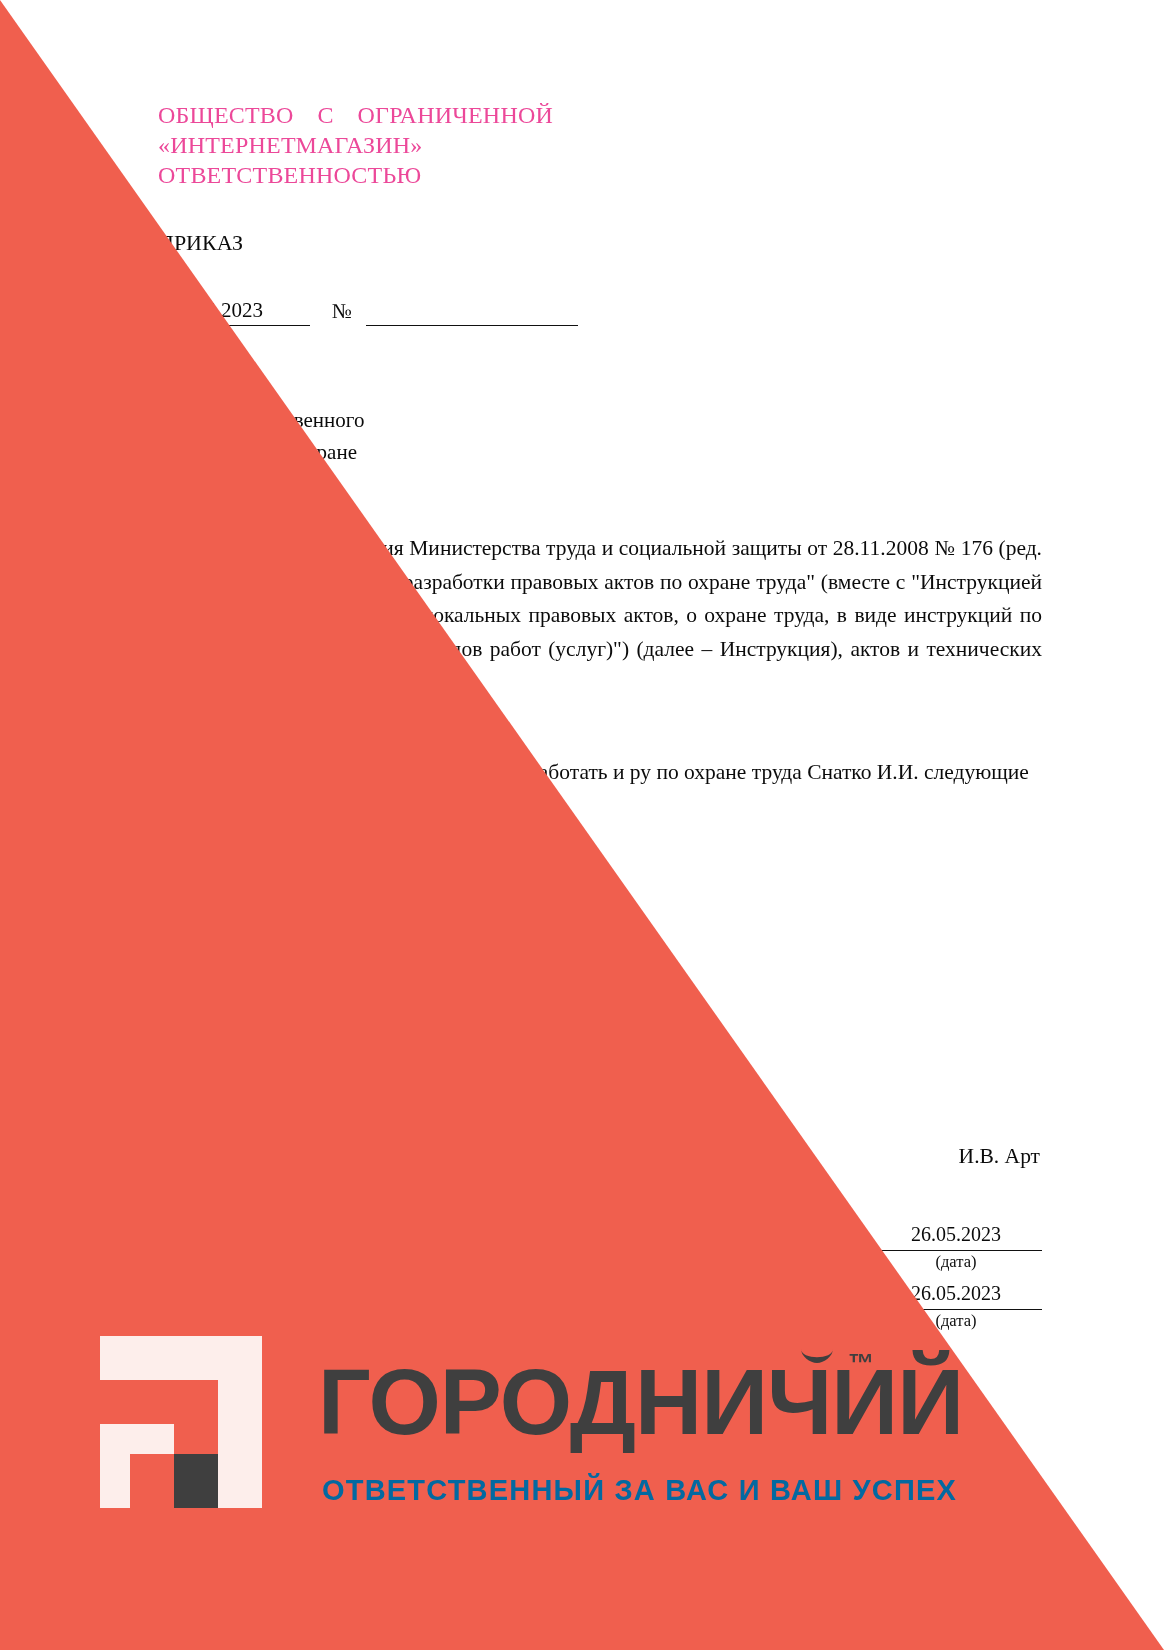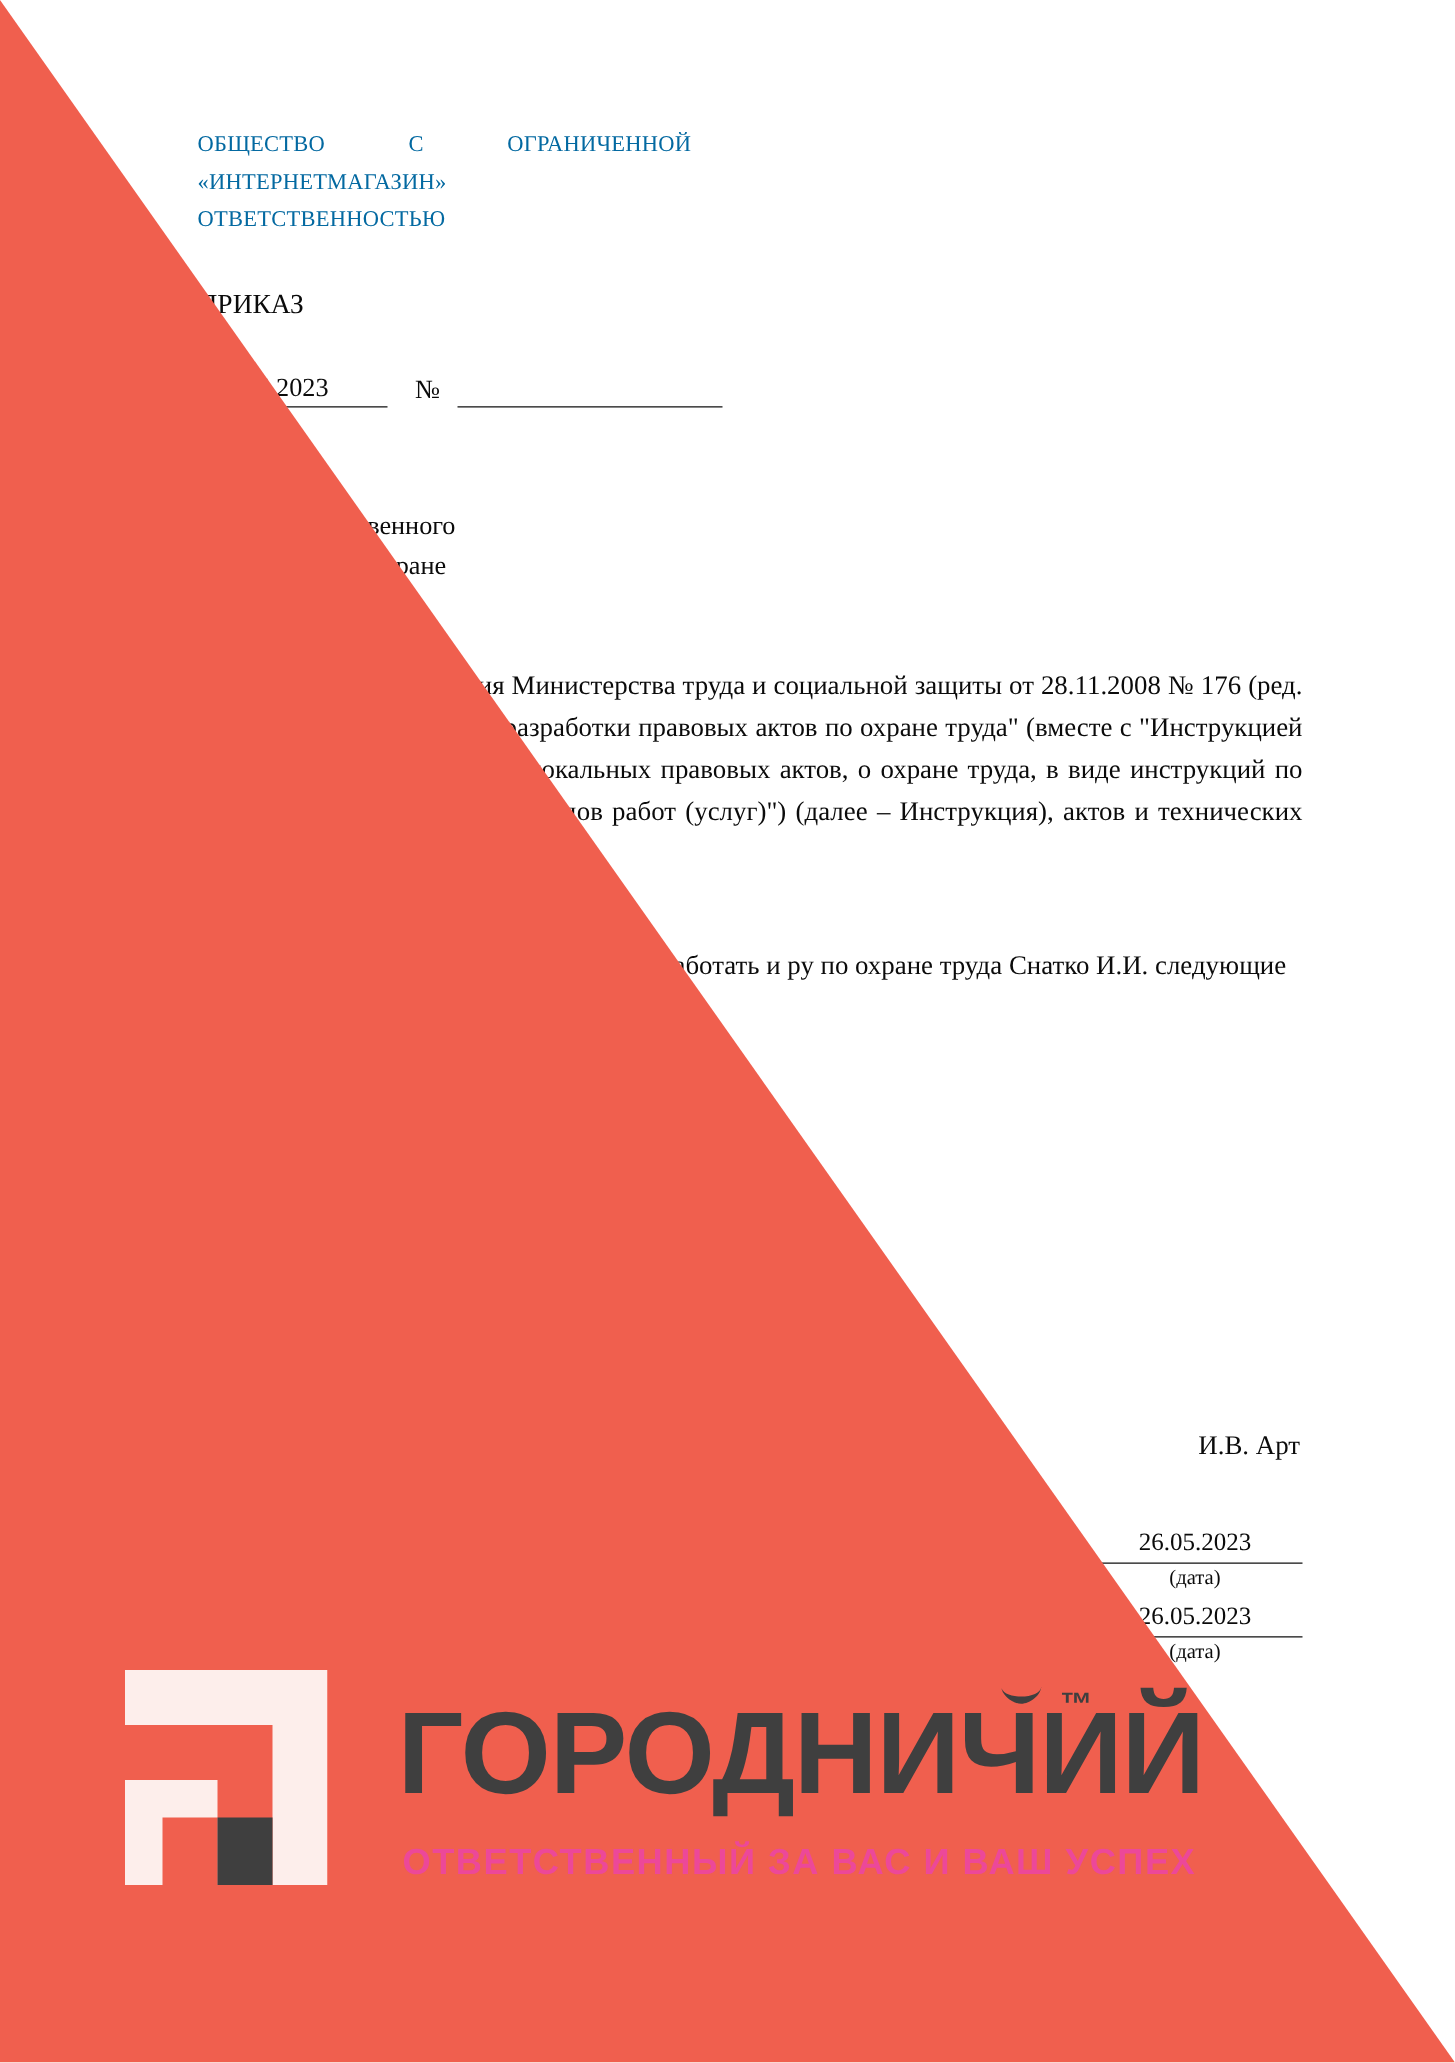--- a/index.html
+++ b/index.html
@@ -24,26 +24,26 @@
   }
 
   .doc-inner {
     position: absolute;
     left: 158px;
     top: 100px;
     width: 884px;
   }
 
   .org-title {
-    font-size: 18px;
+    font-size: 24px;
     line-height: 30px;
     letter-spacing: 0.2px;
     width: 395px;
     text-align: justify;
-    color: #0369a1;
+    color: #ec4899;
   }
   .org-title span { display: block; }
   .org-line-1 {
     text-align: justify;
     text-align-last: justify;
   }
 
   .order-word {
     font-size: 22px;
     margin-top: 40px;
@@ -188,21 +188,21 @@
     height: 16px;
   }
   .logo-tagline {
     position: absolute;
     left: 222px;
     top: 138px;
     font-family: "Liberation Sans", "DejaVu Sans", sans-serif;
     font-weight: bold;
     font-size: 29px;
     letter-spacing: 1.2px;
-    color: #ec4899;
+    color: #0369a1;
     white-space: nowrap;
   }
 </style>
 </head>
 <body>
 
 <div id="doc-page">
   <div class="doc-inner">
 
     <div class="org-title">

